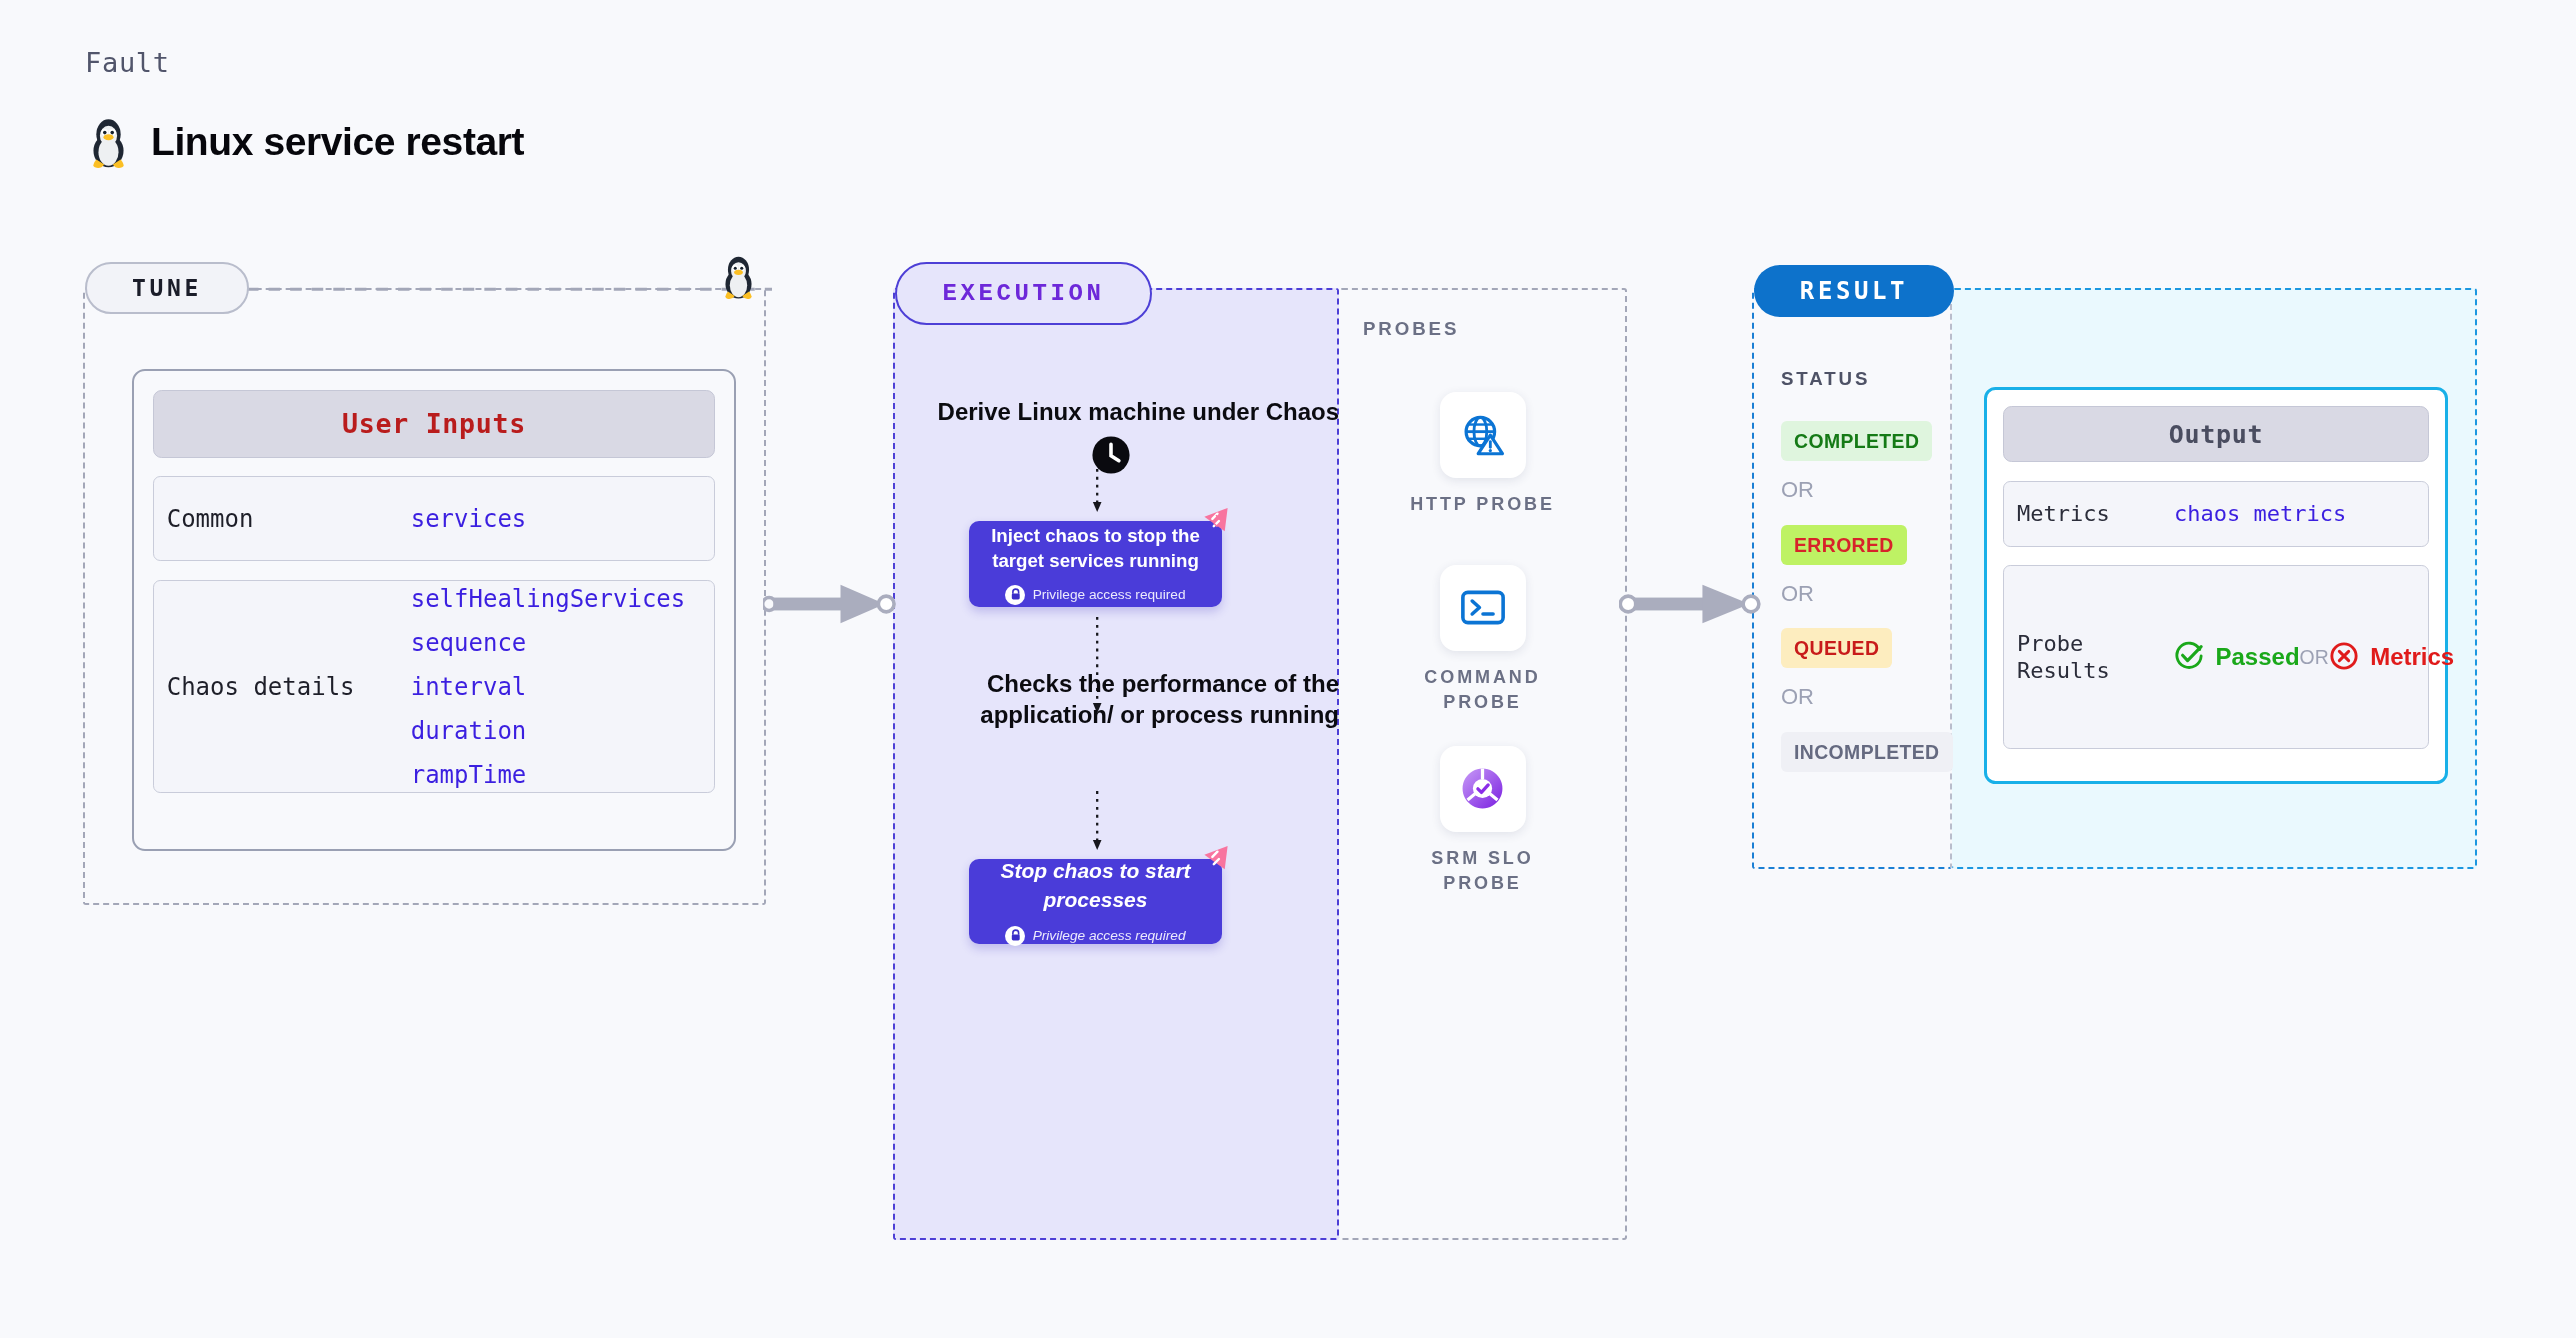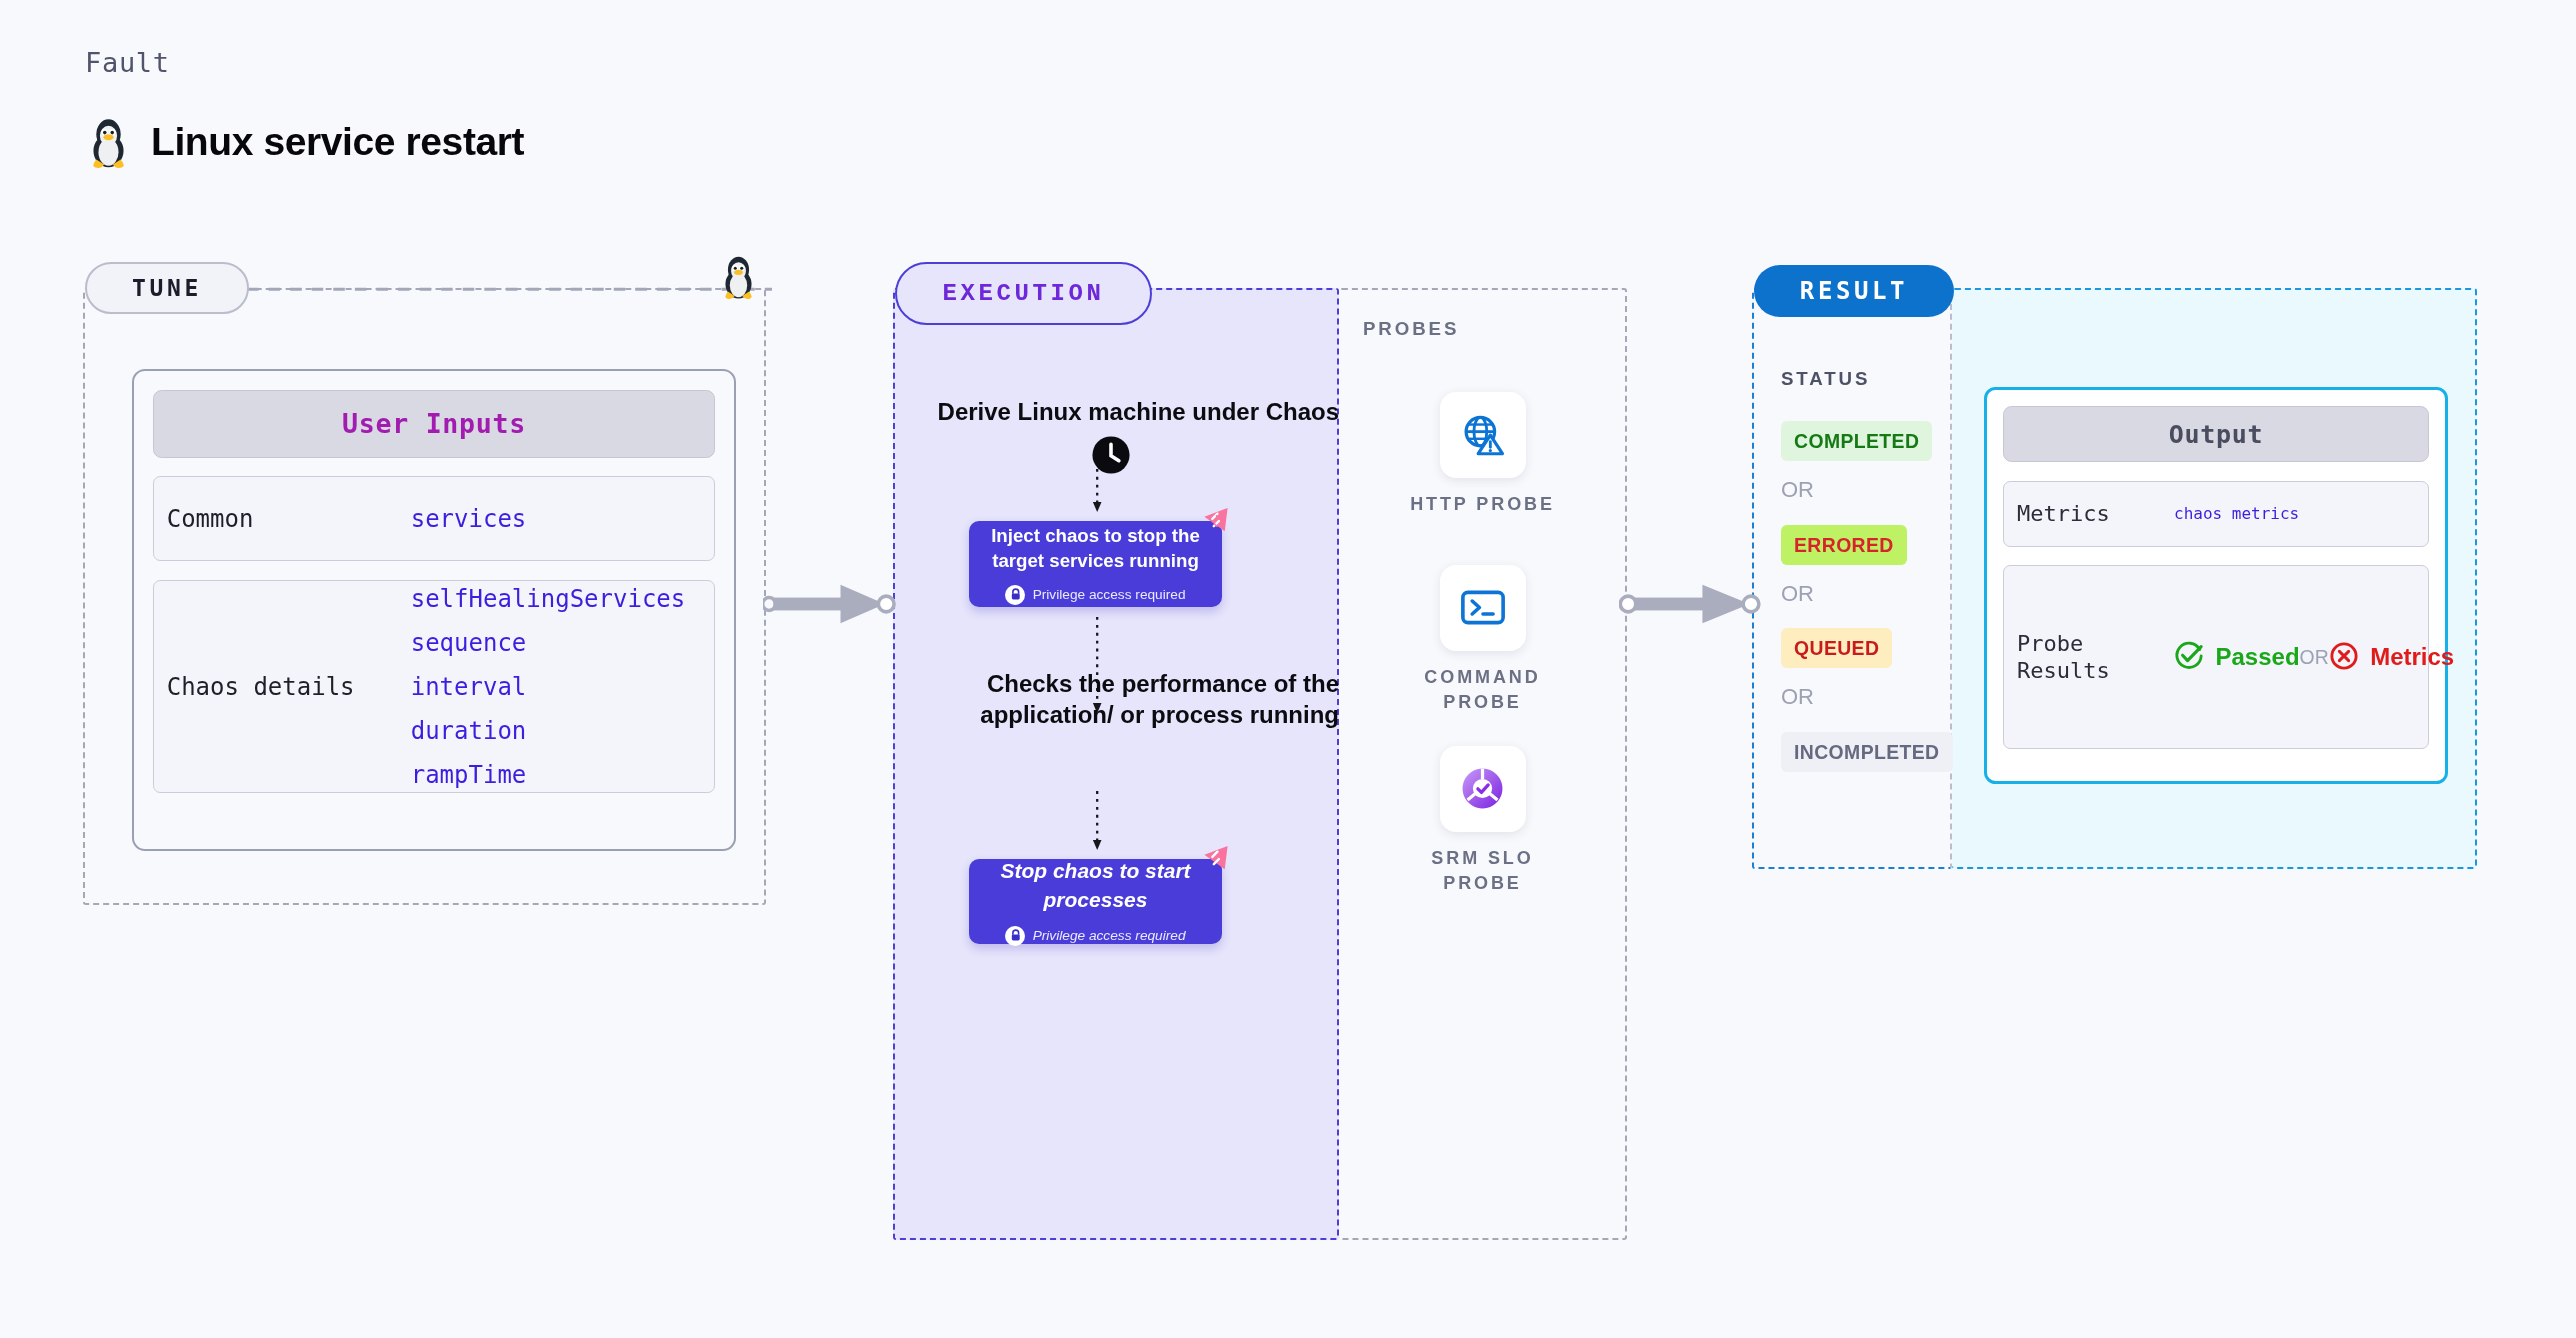--- a/index.html
+++ b/index.html
@@ -80,21 +80,21 @@
   
   #user-inputs-card {
     position: absolute; left: 132px; top: 369px; width: 604px; height: 482px;
     background: #f8f9fc; border: 2.2px solid #9aa0b3; border-radius: 13px;
     padding: 18.7px;
   }
   .card-title {
     height: 68px; background: #d9d9e4; border: 0.7px solid #c5c7d6; border-radius: 8.6px;
     display: flex; align-items: center; justify-content: center;
     font-family: "DejaVu Sans Mono", monospace; font-size: 26.6px;
-    font-weight: bold; color: #a21caf; letter-spacing: 0.7px;
+    font-weight: bold; color: #b91c1c; letter-spacing: 0.7px;
   }
   .row-card {
     margin-top: 18.7px; background: #f4f5fa; border: 1.1px solid #c9ccda;
     border-radius: 7.2px; display: flex; align-items: center;
     padding: 0 13px;
   }
   #common-row { height: 85px; }
   #chaos-row  { height: 213px; align-items: center; }
   .row-key {
     font-family: "DejaVu Sans Mono", monospace; font-size: 24px;
@@ -181,21 +181,21 @@
   
   #output-card {
     position: absolute; left: 1984px; top: 387px; width: 464px; height: 397px;
     background: #fff; border: 3.6px solid #18b0e8; border-radius: 11.5px;
     padding: 16px; z-index: 5;
   }
   #output-card .card-title { height: 56px; font-size: 25px; color: #4a4d60; }
   #metrics-row { height: 66px; }
   #probe-results-row { height: 184px; }
   #output-card .row-key { width: 157px; font-size: 22px; color: #2b2d3a; }
-  #output-card .row-val { font-size: 16px; text-align: right; }
+  #output-card .row-val { font-size: 22px; text-align: right; }
   .verdict { display: flex; align-items: center; gap: 11.5px; }
   .verdict-text { font-size: 24px; font-weight: bold; }
   .verdict-or { font-size: 19.4px; color: #9ca1b4; margin: 10px 0; }
 </style>
 </head>
 <body>
 
 <div id="fault-label">Fault</div>
 
 <div id="fault-title-row">

